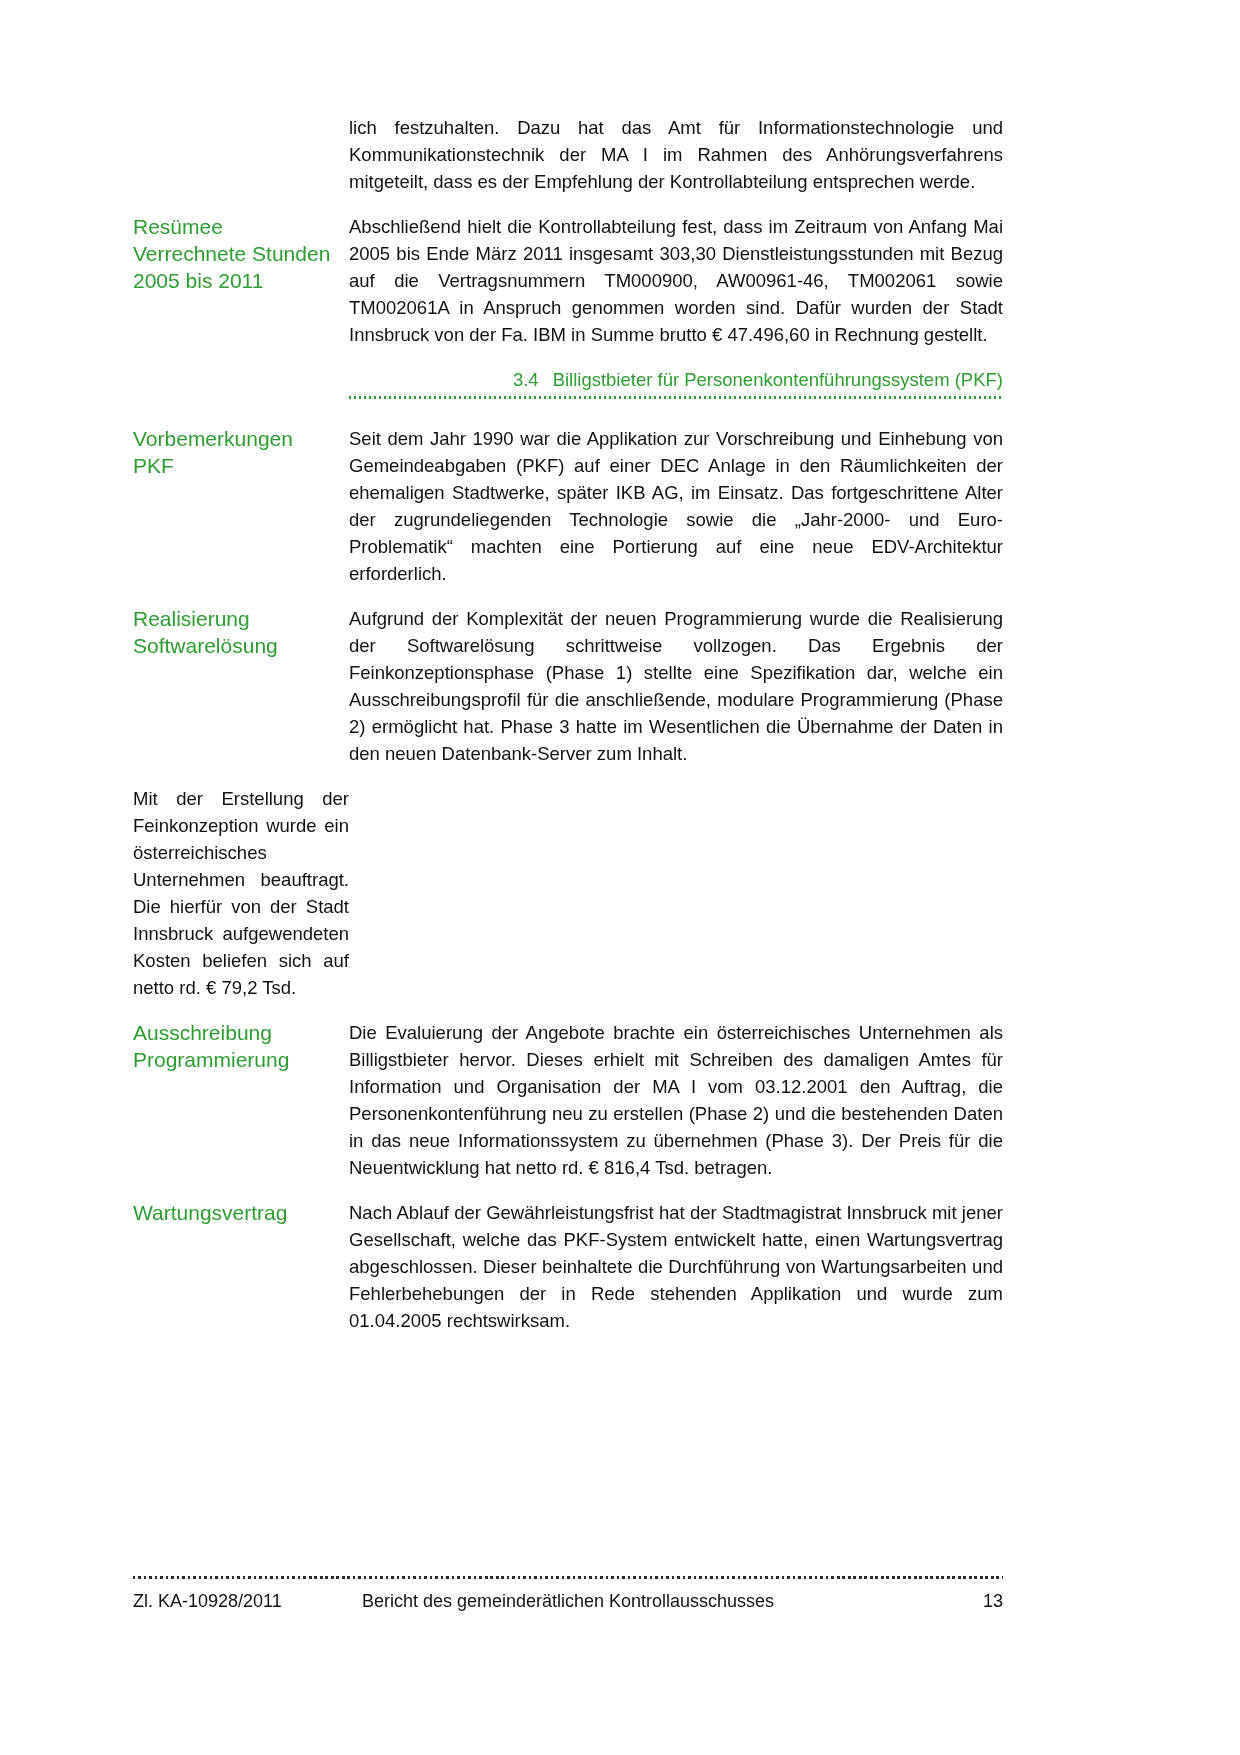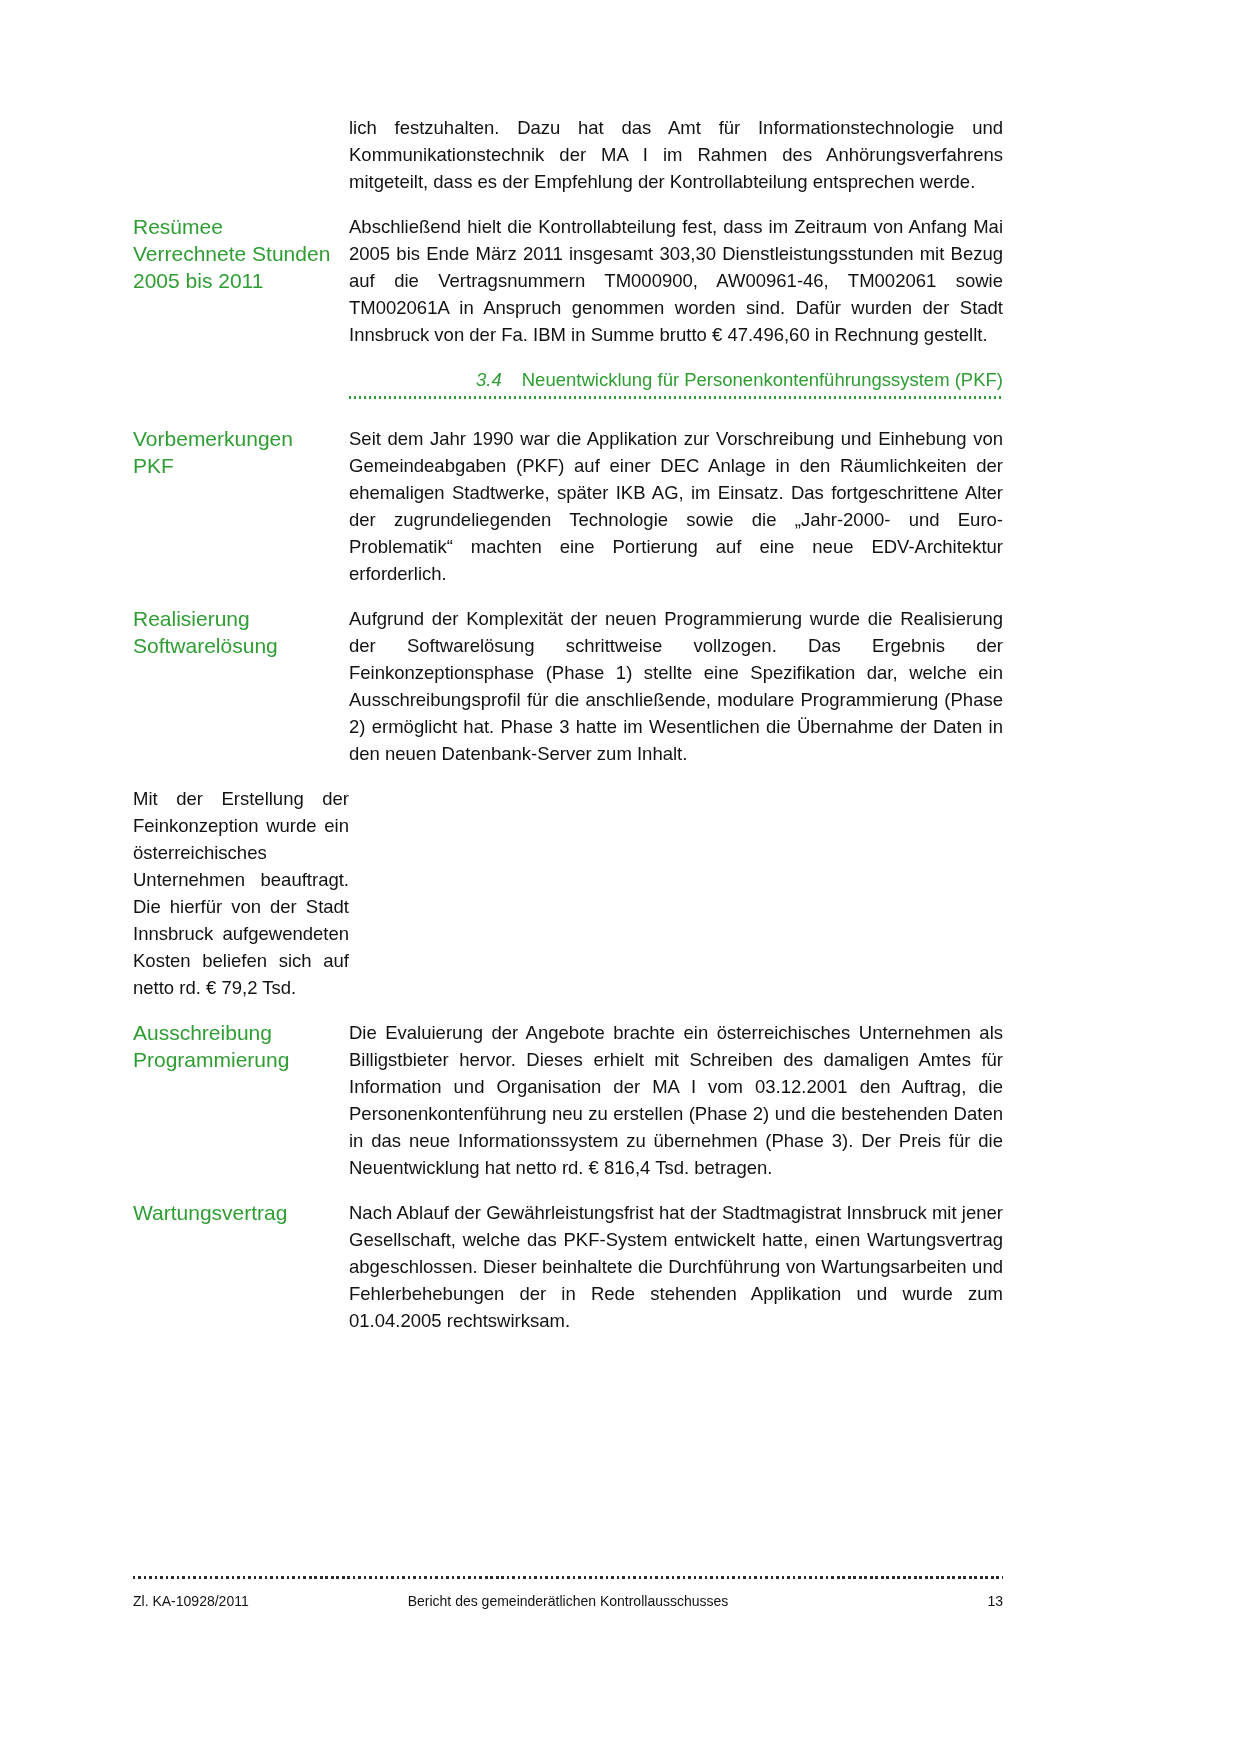--- a/index.html
+++ b/index.html
@@ -52,22 +52,21 @@
   }
   .heading{
     margin:0;
     font-size:18.5px;
     line-height:27px;
     font-weight:normal;
     color:var(--green);
     text-align:right;
   }
   .heading .sec-num{
-    margin-right:20px;
-    font-style:italic;
+    margin-right:14px;
   }
   .heading-dots{
     margin-top:3px;
     height:3px;
     background:repeating-linear-gradient(to right, var(--green) 0 2px, transparent 2px 5px);
   }
   .footer{
     position:absolute;
     left:133px;
     top:1576px;
@@ -75,21 +74,21 @@
   }
   .footer-dots{
     height:3px;
     background:repeating-linear-gradient(to right, #2a2a2a 0 2.5px, transparent 2.5px 5.5px);
   }
   .footer-row{
     margin-top:10px;
     display:grid;
     grid-template-columns:1fr auto 1fr;
     align-items:baseline;
-    font-size:14px;
+    font-size:18px;
     line-height:24px;
   }
   .footer-row .f-left{justify-self:start;}
   .footer-row .f-center{justify-self:center;}
   .footer-row .f-right{justify-self:end;}
 </style>
 </head>
 <body>
 
 <div class="page">
@@ -105,21 +104,21 @@
     <section class="block">
       <div class="label">Resümee
 Verrechnete Stunden
 2005 bis 2011</div>
       <div class="text">
         <p>Abschließend hielt die Kontrollabteilung fest, dass im Zeitraum von Anfang Mai 2005 bis Ende März 2011 insgesamt 303,30 Dienstleistungsstunden mit Bezug auf die Vertragsnummern TM000900, AW00961-46, TM002061 sowie TM002061A in Anspruch genommen worden sind. Dafür wurden der Stadt Innsbruck von der Fa. IBM in Summe brutto € 47.496,60 in Rechnung gestellt.</p>
       </div>
     </section>
 
     <div class="heading-wrap">
-      <h2 class="heading"><span class="sec-num">3.4</span><span>Neuentwicklung für Personenkontenführungssystem (PKF)</span></h2>
+      <h2 class="heading"><span class="sec-num">3.4</span><span>Billigstbieter für Personenkontenführungssystem (PKF)</span></h2>
       <div class="heading-dots"></div>
     </div>
 
     <section class="block">
       <div class="label">Vorbemerkungen
 PKF</div>
       <div class="text">
         <p>Seit dem Jahr 1990 war die Applikation zur Vorschreibung und Einhebung von Gemeindeabgaben (PKF) auf einer DEC Anlage in den Räumlichkeiten der ehemaligen Stadtwerke, später IKB AG, im Einsatz. Das fortgeschrittene Alter der zugrundeliegenden Technologie sowie die „Jahr-2000- und Euro-Problematik“ machten eine Portierung auf eine neue EDV-Architektur erforderlich.</p>
       </div>
     </section>

